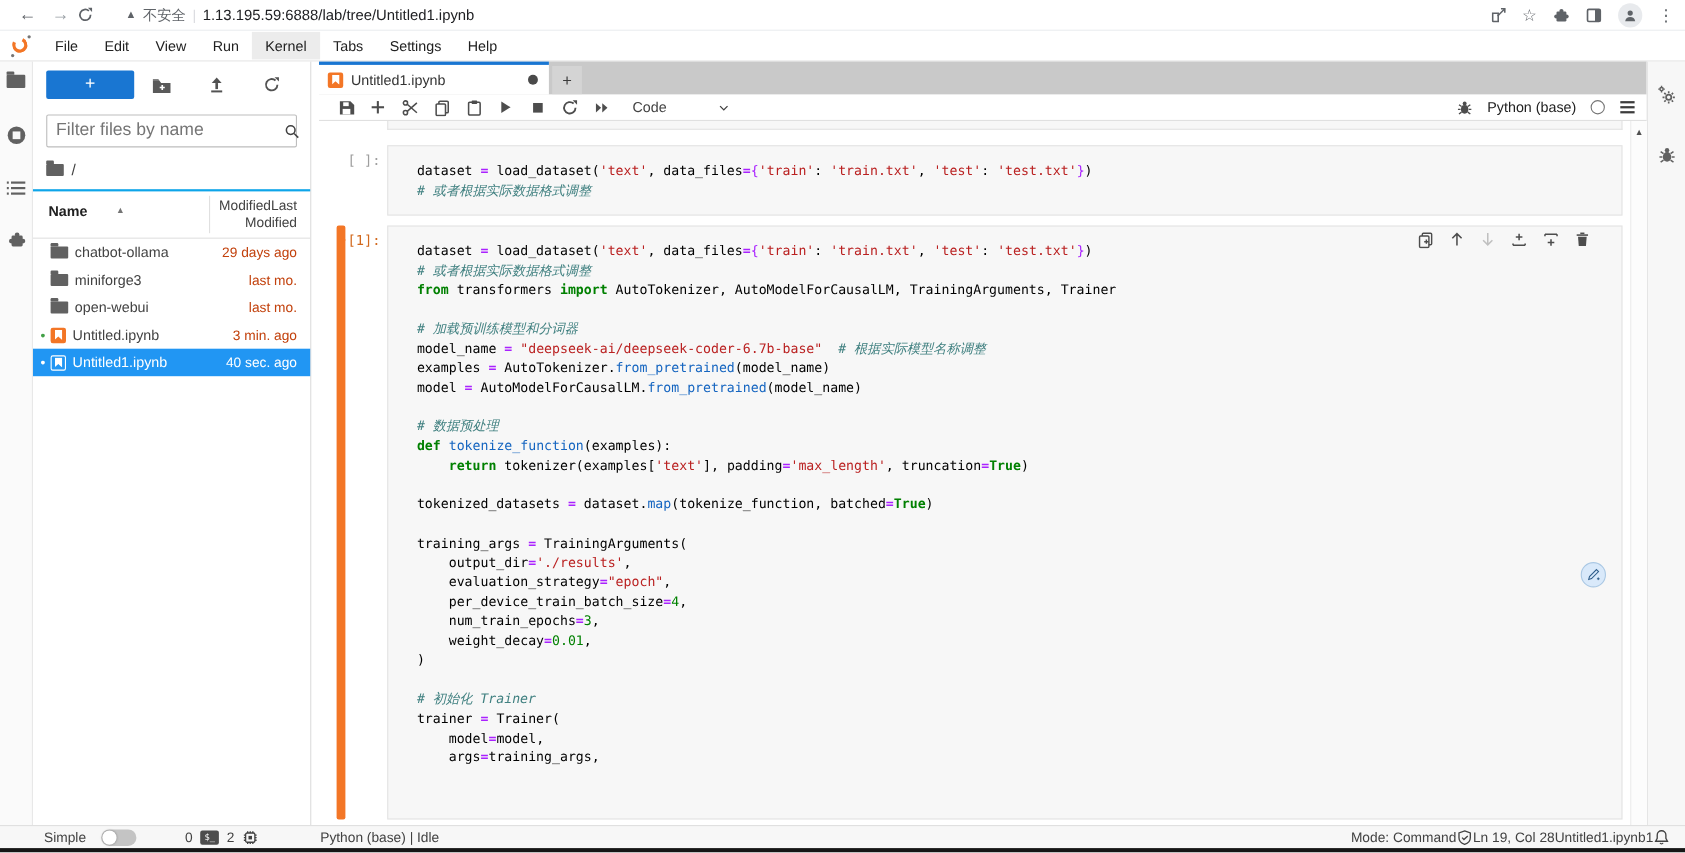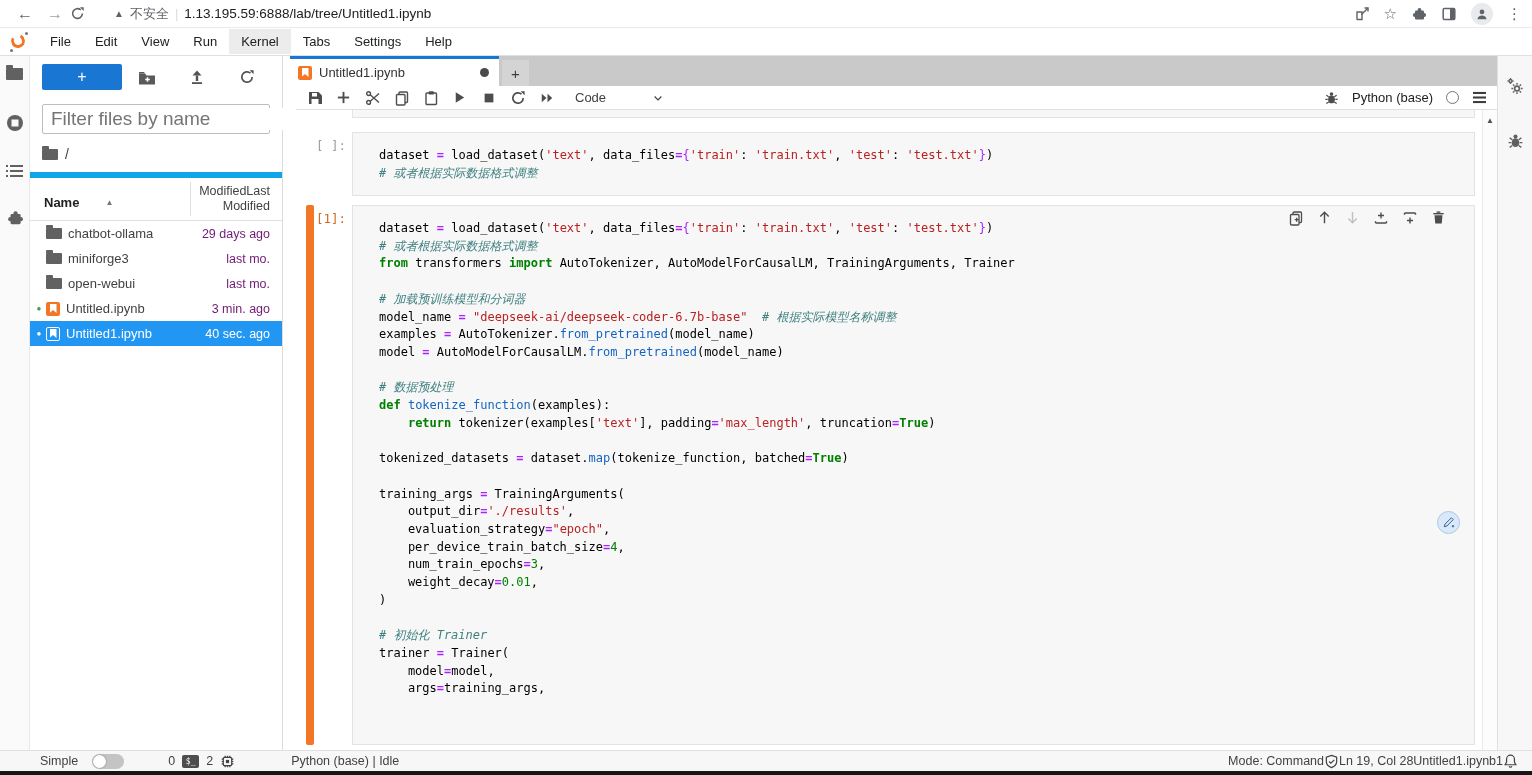--- a/index.html
+++ b/index.html
@@ -39,37 +39,37 @@
     display:flex; flex-direction:column; align-items:center; padding-top:12px; gap:30px; }
   .activity-bar .slot { cursor:pointer; }
 
   .file-panel { width:253px; background:#fff; border-right:1px solid #dcdcdc; position:relative; }
   .fb-toolbar { display:flex; align-items:center; padding:8px 10px 6px 12px; gap:0; }
   .new-launcher-btn { width:80px; height:26px; background:#1976d2; border:none; border-radius:2px;
     color:#fff; font-size:16px; cursor:pointer; line-height:24px; }
   .fb-toolbar .tool { flex:1; display:flex; justify-content:center; cursor:pointer; }
   .filter-wrap { margin:8px 12px 0 12px; border:1px solid #bdbdbd; border-radius:2px; height:30px;
     display:flex; align-items:center; padding:0 8px; background:#fff; }
-  .filter-wrap input { border:none; outline:none; flex:1; font-size:19px; color:#424242;
+  .filter-wrap input { border:none; outline:none; flex:1; font-size:16px; color:#424242;
     font-family:"Liberation Sans","DejaVu Sans",sans-serif; }
   .filter-wrap input::placeholder { color:#757575; }
   .breadcrumb { display:flex; align-items:center; gap:7px; padding:12px 12px 10px 12px; }
   .crumb-sep { color:#424242; font-size:14px; }
 
-  .fl-header { display:flex; border-top:6px solid #0ea5e9; border-bottom:1px solid #e0e0e0;
-    padding:4px 0; align-items:flex-end; }
+  .fl-header { display:flex; border-top:2px solid #0ea5e9; border-bottom:1px solid #e0e0e0;
+    padding:4px 0; align-items:flex-start; }
   .fl-header .h-name { flex:1; font-weight:bold; padding:6px 0 6px 14px; display:flex; align-items:center; gap:26px; cursor:pointer; }
   .sort-arrow { color:#757575; font-size:8px; }
   .fl-header .h-mod { width:92px; border-left:1px solid #e0e0e0; text-align:right; padding:2px 12px 2px 0;
     font-size:12.5px; color:#424242; line-height:15px; cursor:pointer; }
   .file-row { display:flex; align-items:center; height:25px; cursor:pointer; }
   .file-row .dotcol { width:14px; text-align:center; font-size:8px; line-height:25px; margin-left:2px; }
   .file-row .dot-green { color:#43a047; } .file-row .dot-white { color:#fff; }
   .file-row .name { flex:1; margin-left:6px; color:#424242; white-space:nowrap; overflow:hidden; }
-  .file-row .mod { width:95px; text-align:right; padding-right:12px; color:#701a75; font-size:12.5px; }
+  .file-row .mod { width:95px; text-align:right; padding-right:12px; color:#c2410c; font-size:12.5px; }
   .file-row.selected { background:#2196f3; }
   .file-row.selected .name, .file-row.selected .mod { color:#fff; }
   .icon-folder { width:16px; height:11px; background:#616161; border-radius:1px; position:relative; display:inline-block; }
   .icon-folder:before { content:""; position:absolute; left:0; top:-3px; width:7px; height:3px;
     background:#616161; border-radius:1px 1px 0 0; }
   .icon-nb { width:14px; height:14px; background:#f37626; border-radius:2px; position:relative; display:inline-block; }
   .icon-nb:after { content:""; position:absolute; left:3.5px; top:2.5px; width:7px; height:9px; background:#fff;
     clip-path:polygon(0 0,100% 0,100% 100%,50% 66%,0 100%); }
   .icon-nb.white { background:transparent; border:1.5px solid #fff; }
   .icon-nb.white:after { left:2.5px; top:1.5px; }

